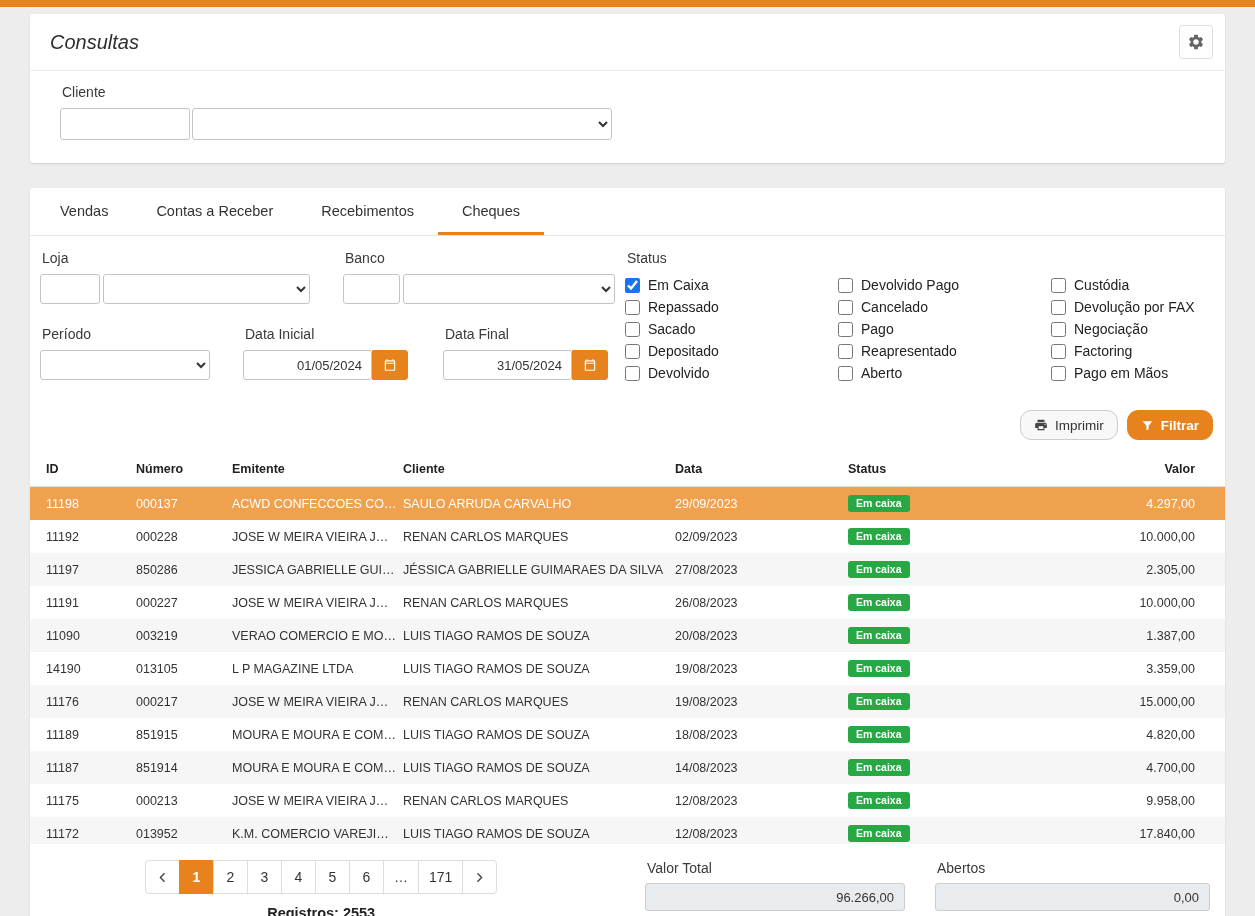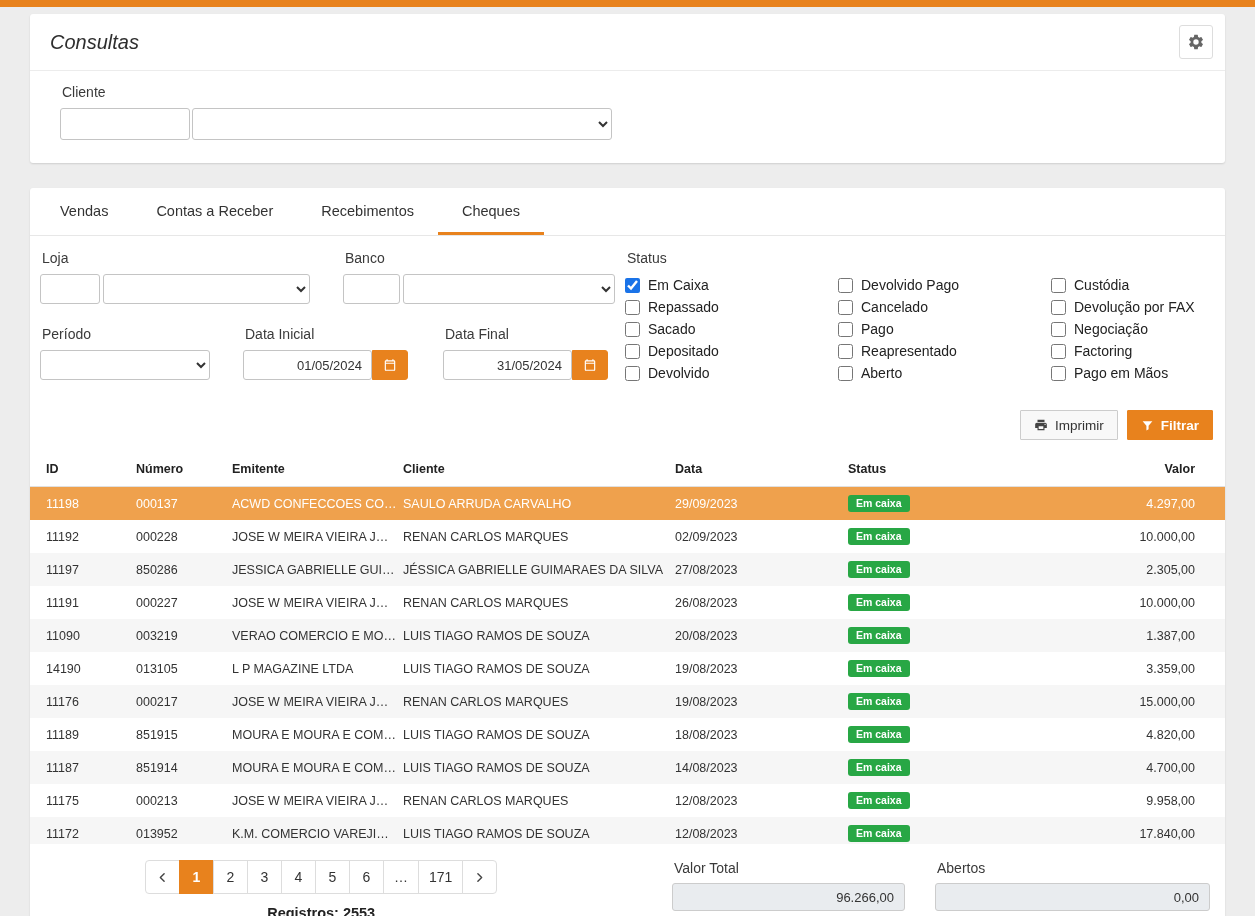--- a/index.html
+++ b/index.html
@@ -50,21 +50,21 @@
   .chk input[type=checkbox]{width:15px;height:15px;margin:0;accent-color:#1a73e8;}
   .fg-periodo{left:10px;top:90px;}
   .periodo-select{width:170px;}
   .fg-inicial{left:213px;top:90px;}
   .fg-final{left:413px;top:90px;}
   .date-group{display:flex;}
   .date-input{width:129px;border-radius:3px 0 0 3px;text-align:right;}
   .cal-btn{width:36px;height:30px;background:var(--accent);border:1px solid var(--accent);border-radius:0 3px 3px 0;display:flex;align-items:center;justify-content:center;cursor:pointer;padding:0;}
 
   .actions{display:flex;justify-content:flex-end;gap:9px;padding:0 12px;}
-  .btn{height:30px;display:inline-flex;align-items:center;gap:7px;border-radius:1px;font-size:13.5px;cursor:pointer;padding:0 13px;font-family:"Liberation Sans",sans-serif;}
+  .btn{height:30px;display:inline-flex;align-items:center;gap:7px;border-radius:11px;font-size:13.5px;cursor:pointer;padding:0 13px;font-family:"Liberation Sans",sans-serif;}
   .btn-light{background:#f8f8f8;border:1px solid #ccc;color:#333;}
   .btn-accent{background:var(--accent);border:1px solid var(--accent);color:#fff;font-weight:bold;}
 
   .table-wrap{height:391px;overflow:hidden;margin-top:13px;}
   table{width:100%;border-collapse:collapse;table-layout:fixed;font-size:12.5px;}
   thead th{text-align:left;font-weight:bold;font-size:12.5px;color:#222;padding:9px 6px 10px 0;border-bottom:1px solid #e0e0e0;}
   th.col-0{width:106px;}
   th.col-1{width:96px;}
   th.col-2{width:171px;}
   th.col-3{width:272px;}
@@ -81,21 +81,21 @@
   .pagination-block{margin-left:115px;text-align:center;}
   .pagination{display:flex;}
   .page-btn{min-width:35px;height:34px;padding:0 10px;background:#fff;border:1px solid #ddd;margin-left:-1px;display:flex;align-items:center;justify-content:center;font-size:14px;color:#333;cursor:pointer;font-family:"Liberation Sans",sans-serif;}
   .page-btn:first-child{border-radius:4px 0 0 4px;margin-left:0;}
   .page-btn:last-child{border-radius:0 4px 4px 0;}
   .page-btn.active{background:var(--accent);border-color:var(--accent);color:#fff;font-weight:bold;}
   .page-btn.ellipsis{cursor:default;}
   .registros{font-weight:bold;font-size:14.5px;color:#222;margin-top:11px;}
   .totals{margin-left:auto;display:flex;gap:30px;padding-right:15px;}
   .total-input{background:#e9ecef;border:1px solid #ccc;border-radius:3px;height:28px;text-align:right;padding:0 10px;font:13px "Liberation Sans",sans-serif;color:#333;}
-  .vt-input{width:233px;}
+  .vt-input{width:260px;}
   .ab-input{width:275px;}
 </style>
 </head>
 <body>
 
 <div class="topbar"></div>
 
 <div class="card card1">
   <div class="card1-header">
     <div class="title">Consultas</div>

